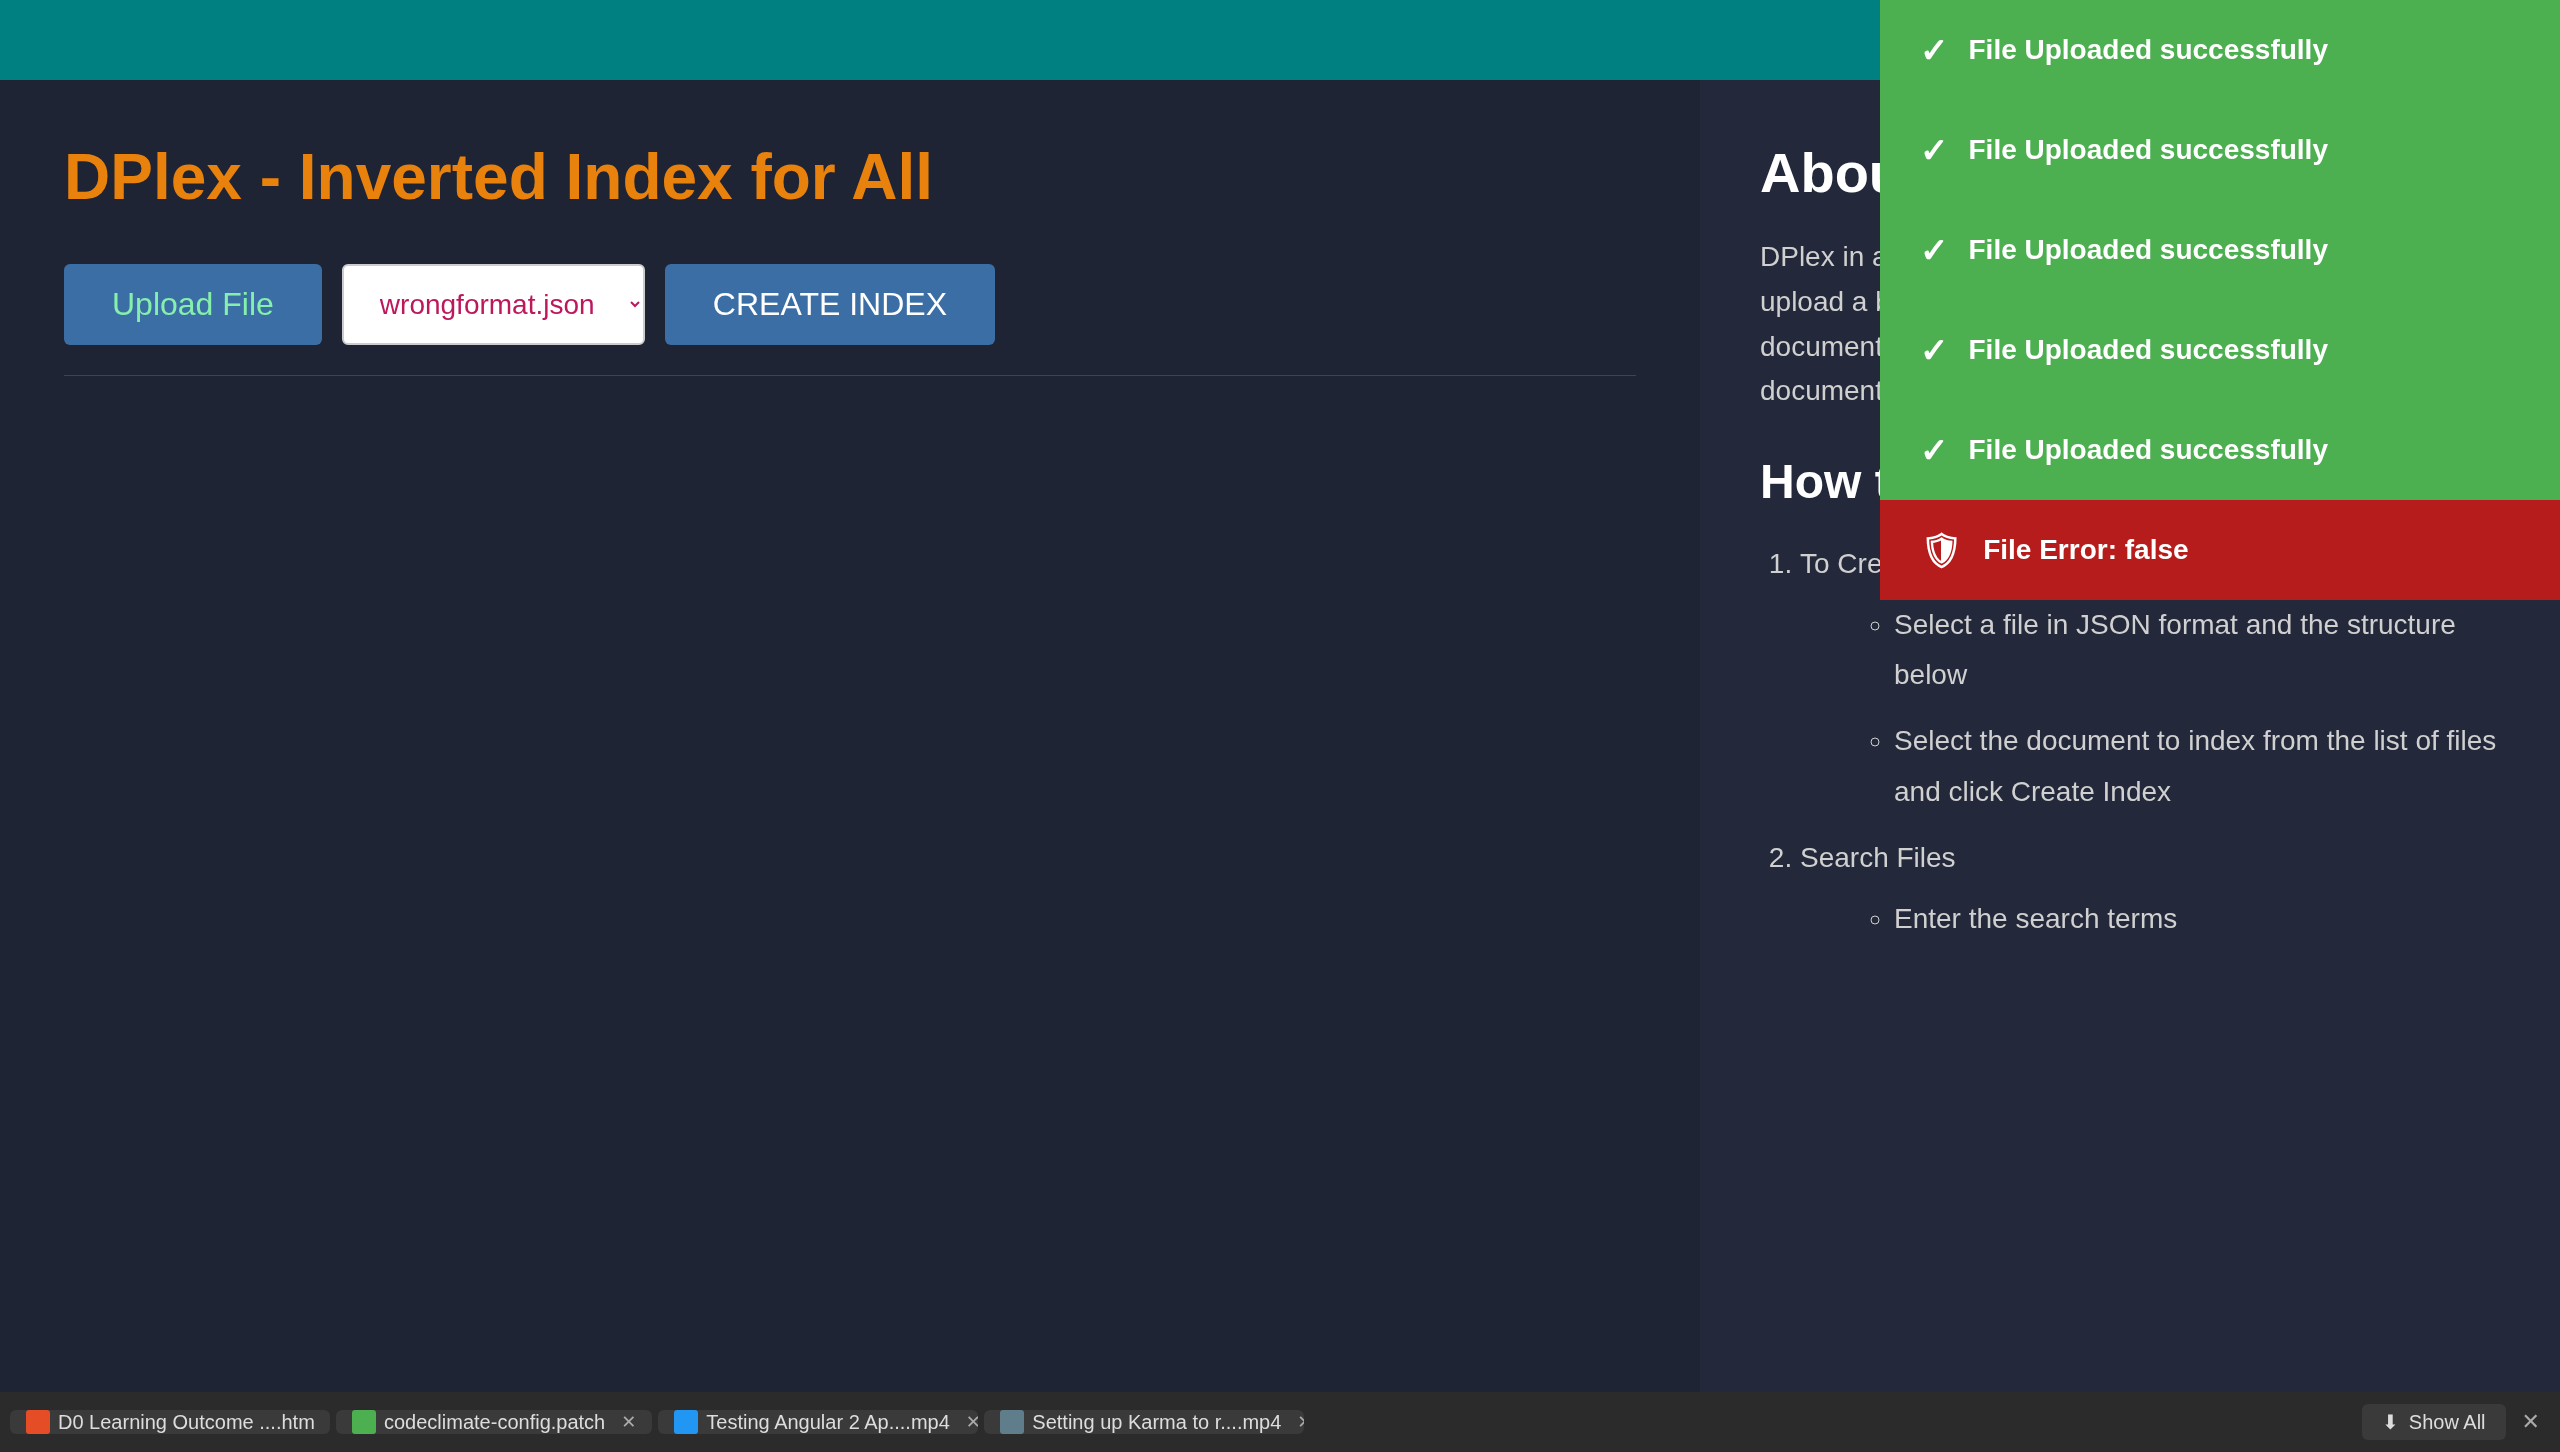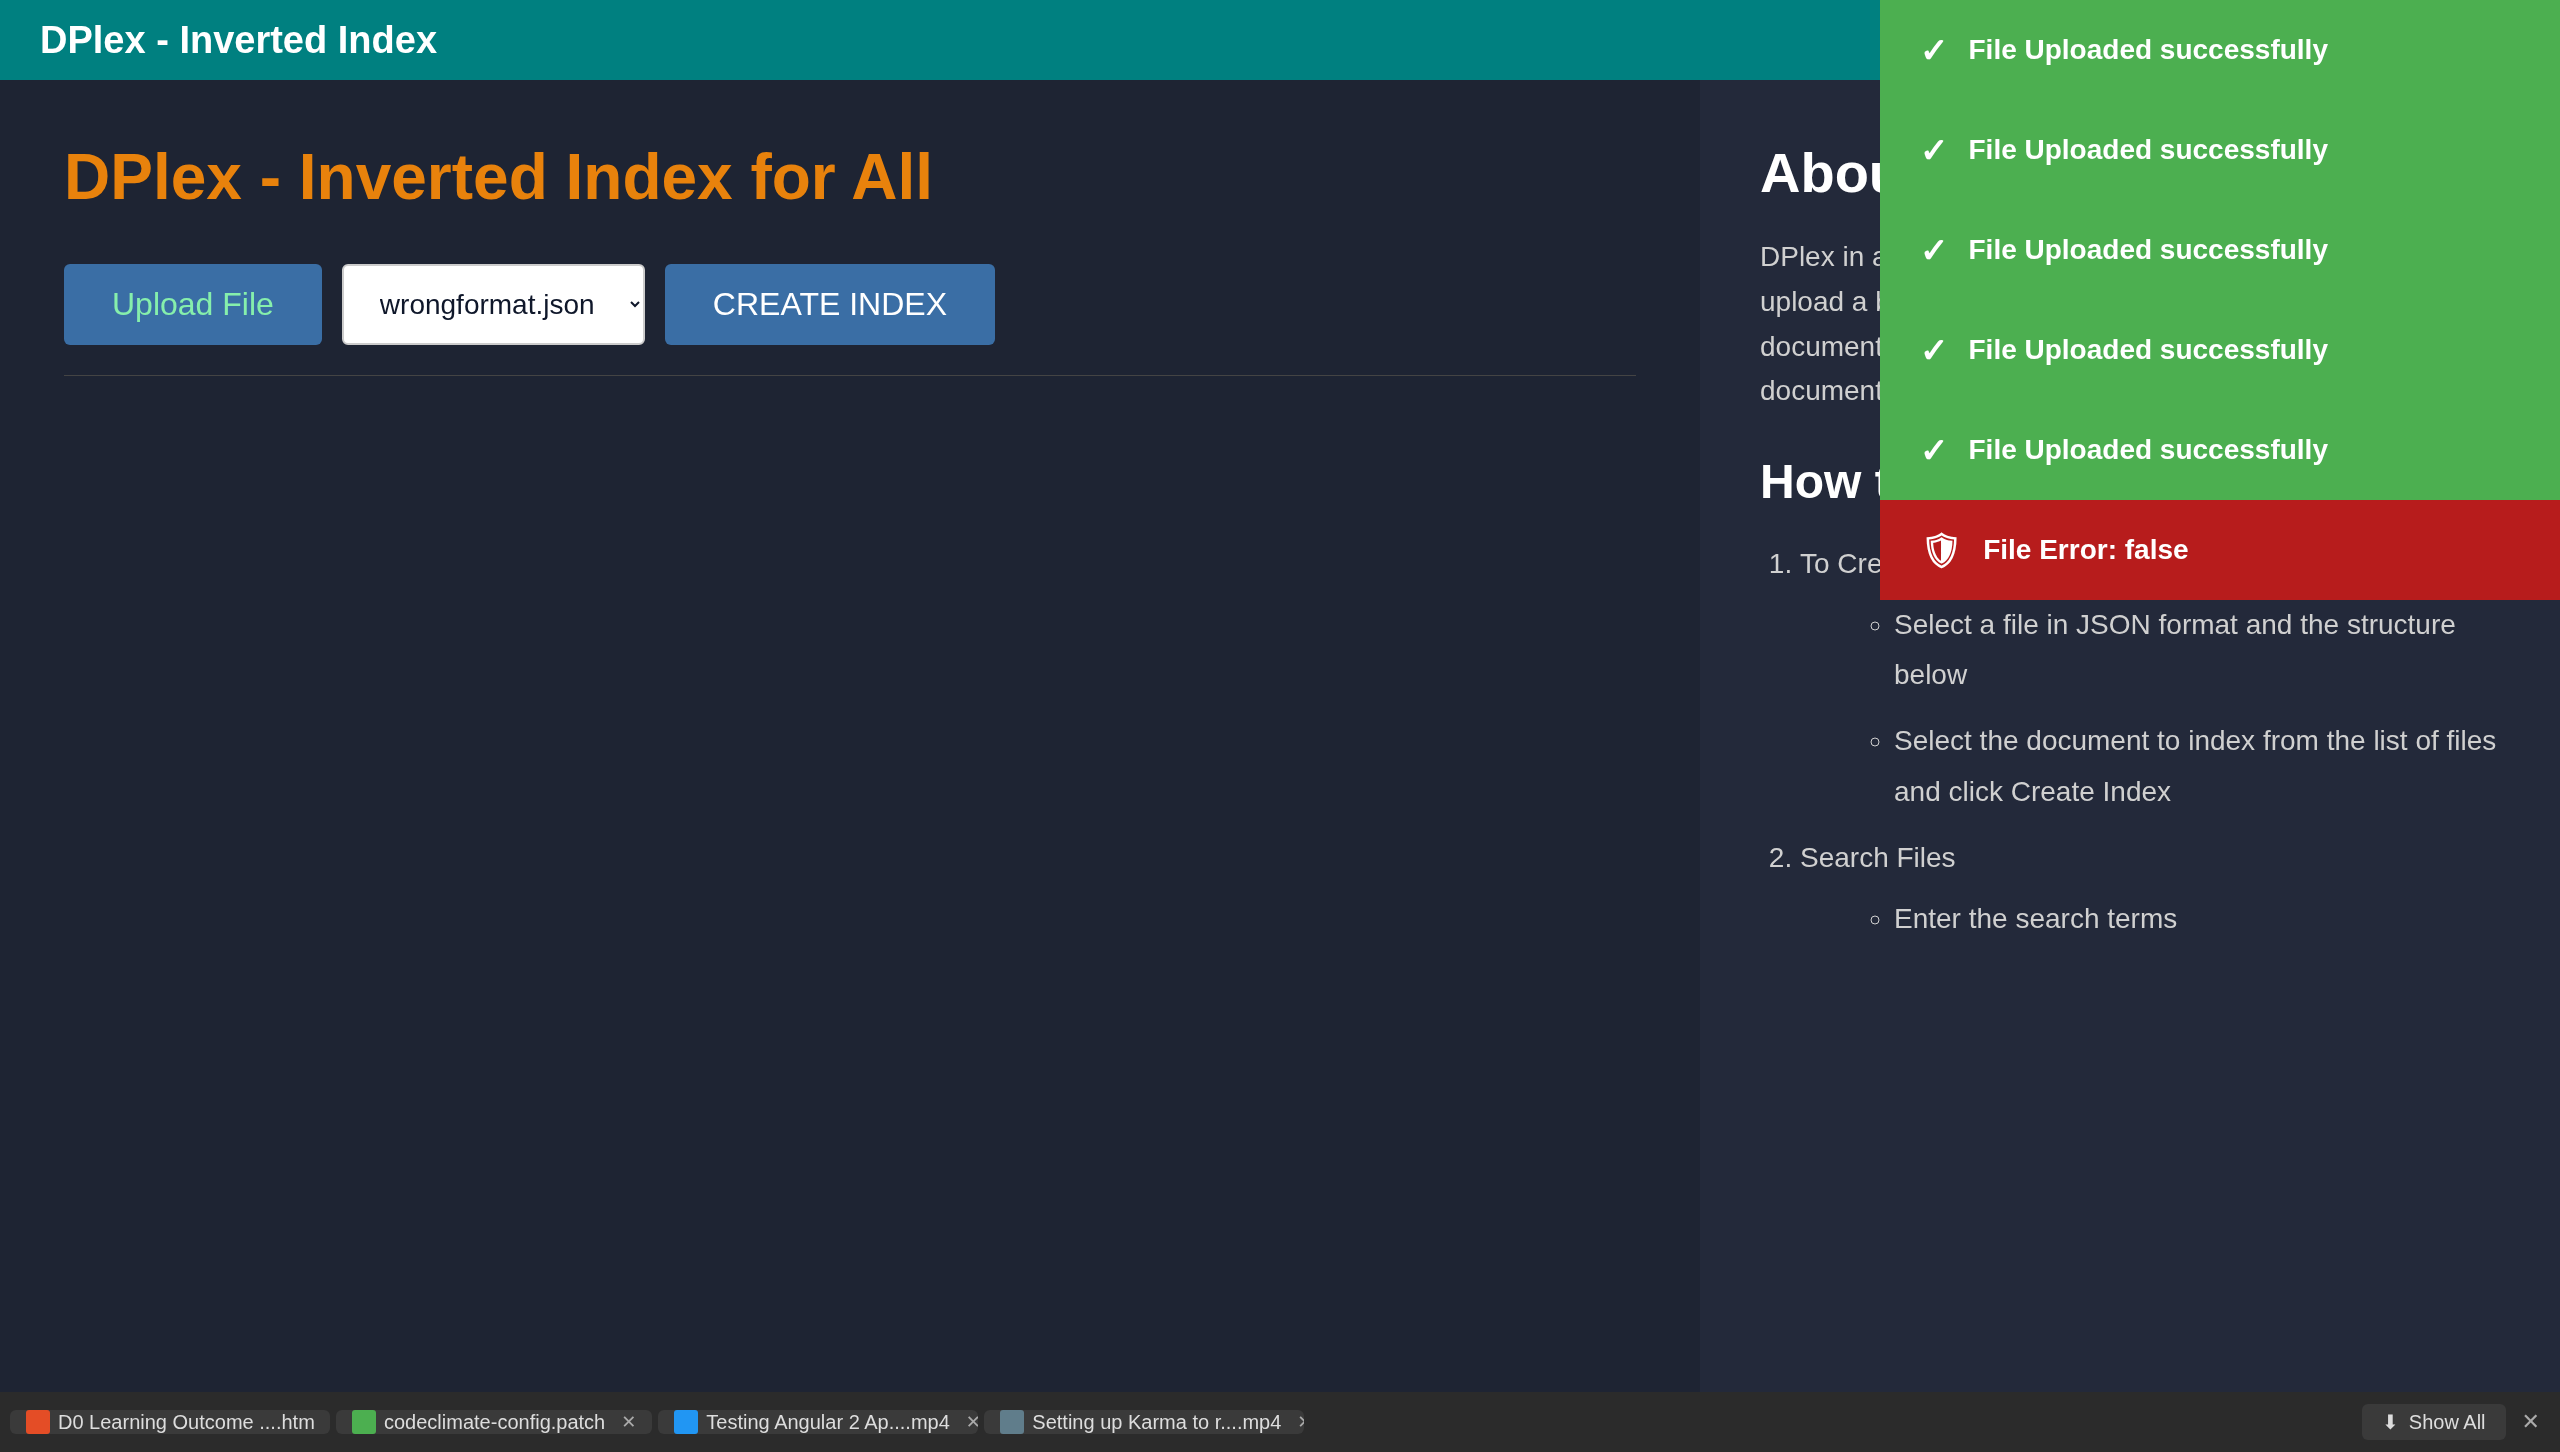--- a/index.html
+++ b/index.html
@@ -98,21 +98,21 @@
       border: none;
       border-radius: 6px;
       padding: 22px 48px;
       font-size: 32px;
       cursor: pointer;
       white-space: nowrap;
     }
 
     .file-select {
       background: white;
-      color: #0f172a;
+      color: #be185d;
       border: 2px solid #ccc;
       border-radius: 6px;
       padding: 22px 32px;
       font-size: 28px;
       cursor: pointer;
       min-width: 300px;
     }
 
     .create-index-btn {
       background: #3a6ea5;
@@ -294,21 +294,20 @@
       color: #aaa;
       font-size: 22px;
       cursor: pointer;
       padding: 4px 10px;
     }
   </style>
 </head>
 <body>
 
 <div class="header">
-  <span class="header-title">DPlex - Inverted Index</span>
   <div class="header-right">
     <input class="search-input-header" type="text" placeholder="Enter search..." style="">
     <button class="search-btn-header">Search</button>
   </div>
 </div>
 
 <div class="main-container">
 
   <div class="left-panel">
     <h1 class="page-title">DPlex - Inverted Index for All</h1>

